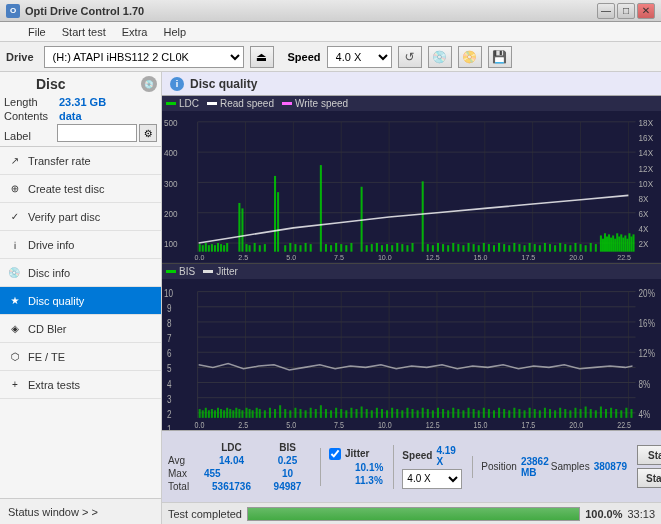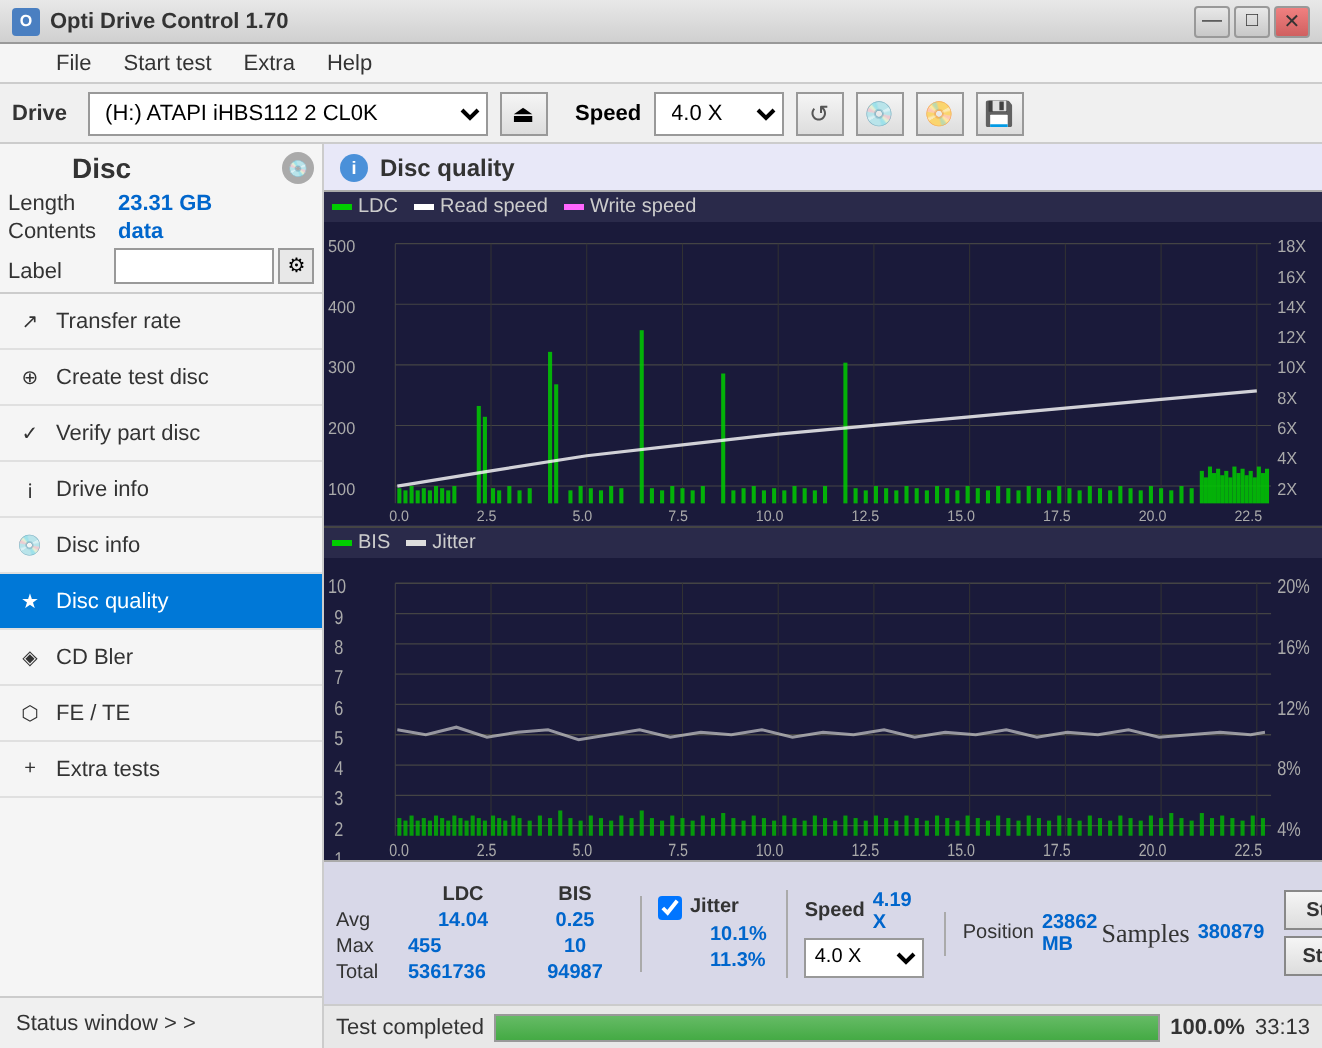--- a/index.html
+++ b/index.html
@@ -706,21 +706,21 @@
           <span style="font-size:10px; color:#0066cc; font-weight:bold; min-width:55px; text-align:center;">14.04</span>
           <span style="font-size:10px; color:#0066cc; font-weight:bold; min-width:45px; text-align:center;">0.25</span>
         </div>
         <div style="display:flex; gap:6px; align-items:center;">
           <span style="font-size:10px; color:#333; min-width:30px;">Max</span>
           <span style="font-size:10px; color:#0066cc; font-weight:bold; min-width:55px; ">455</span>
           <span style="font-size:10px; color:#0066cc; font-weight:bold; min-width:45px; text-align:center;">10</span>
         </div>
         <div style="display:flex; gap:6px; align-items:center;">
           <span style="font-size:10px; color:#333; min-width:30px;">Total</span>
-          <span style="font-size:10px; color:#0066cc; font-weight:bold; min-width:55px; text-align:left;">5361736</span>
+          <span style="font-size:10px; color:#0066cc; font-weight:bold; min-width:55px; text-align:center;">5361736</span>
           <span style="font-size:10px; color:#0066cc; font-weight:bold; min-width:45px; text-align:center;">94987</span>
         </div>
       </div>
 
       <div style="display:flex; flex-direction:column; gap:2px; border-left:1px solid #aaa; padding-left:8px;">
         <div style="display:flex; align-items:center; gap:4px;">
           <input type="checkbox" checked="" style="width: 12px; height: 12px;">
           <span style="font-size:10px; font-weight:bold; color:#333;">Jitter</span>
         </div>
         <div style="display:flex; gap:4px; align-items:center;">
@@ -742,21 +742,21 @@
           <option>4.0 X</option>
         </select>
       </div>
 
       <div style="display:flex; flex-direction:row; gap:2px; border-left:1px solid #aaa; padding-left:8px;">
         <div style="display:flex; gap:4px; align-items:center;">
           <span style="font-size:10px; color:#333;">Position</span>
           <span style="font-size:10px; color:#0066cc; font-weight:bold;">23862 MB</span>
         </div>
         <div style="display:flex; gap:4px; align-items:center;">
-          <span style="font-size:13px; color:#333;font-family:Liberation Serif, serif;">Samples</span>
+          <span style="font-size:10px; color:#333;">Samples</span>
           <span style="font-size:10px; color:#0066cc; font-weight:bold;">380879</span>
         </div>
       </div>
 
       <div class="start-buttons" style="margin-left:auto;">
         <button class="start-btn">Start full</button>
         <button class="start-btn">Start part</button>
       </div>
 
     </div>

